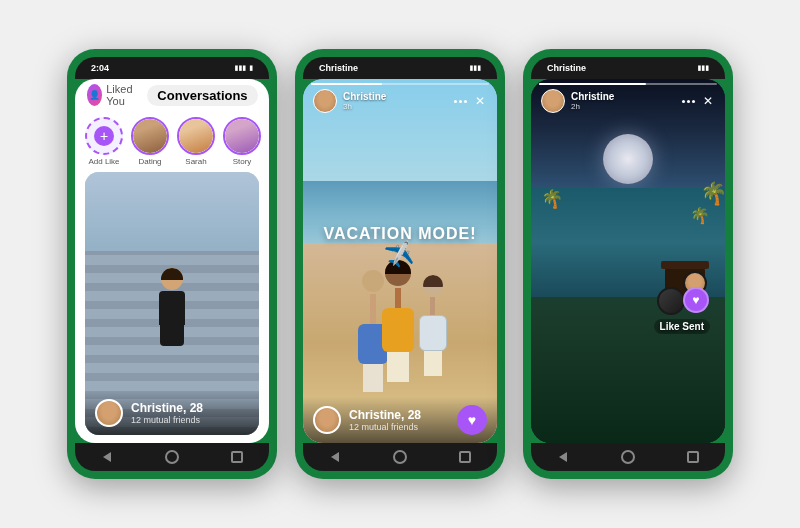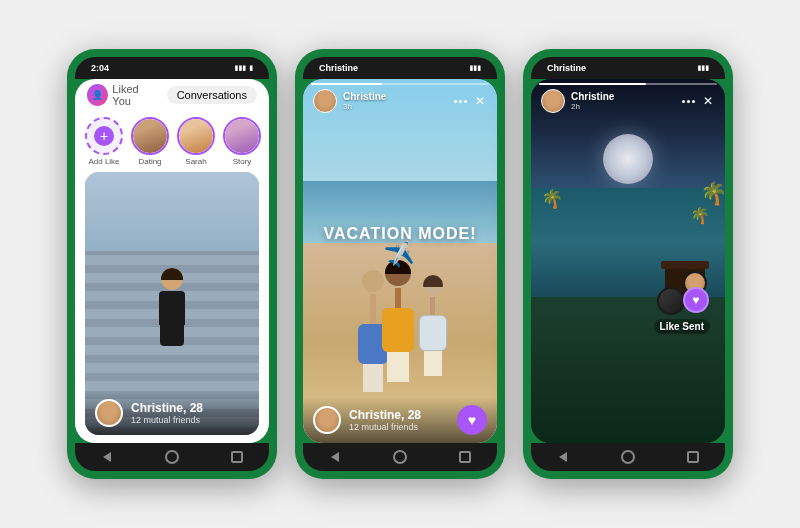--- a/index.html
+++ b/index.html
@@ -135,23 +135,23 @@
       align-items: center;
       justify-content: center;
     }
     .tab-liked .avatar-small span {
       font-size: 10px;
     }
     .tab-conversations {
       background: #f0f0f0;
       border-radius: 14px;
       padding: 3px 10px;
-      font-size: 11px;
+      font-size: 13px;
       color: #000;
-      font-weight: 400;
+      font-weight: 700;
       text-align: right;
     }
     .stories-row {
       display: flex;
       gap: 8px;
       padding: 6px 10px;
       align-items: flex-start;
     }
     .story-item {
       display: flex;

